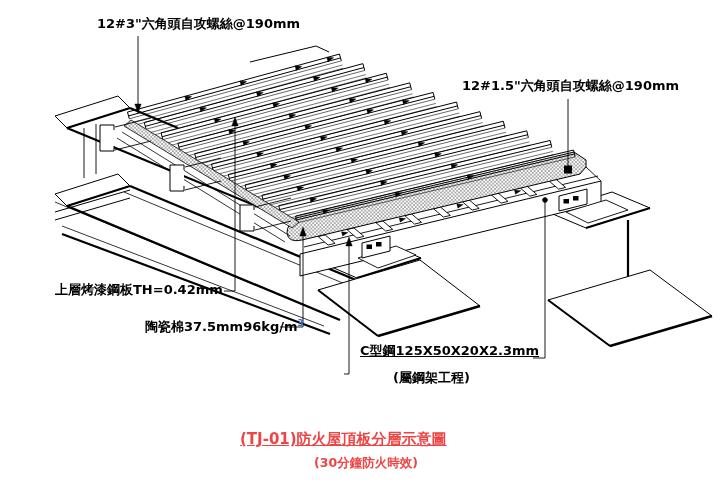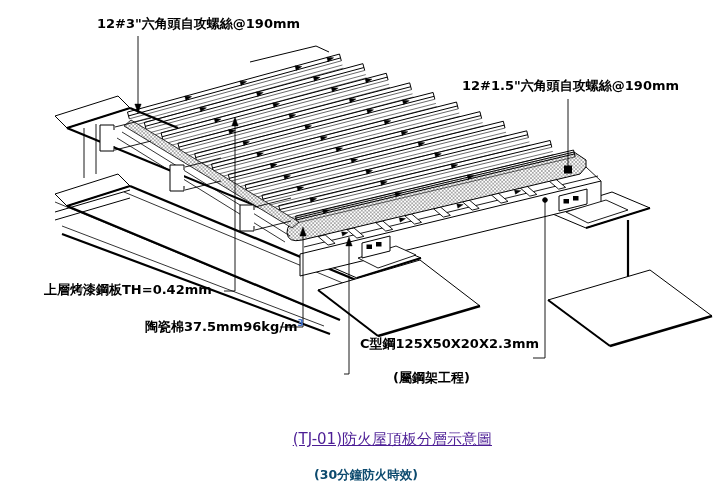--- a/index.html
+++ b/index.html
@@ -1,24 +1,24 @@
 <!DOCTYPE html>
 <html><head>
 <meta charset="utf-8">
 <style>
   html,body{margin:0;padding:0;background:#fff;}
   .page{position:relative;width:720px;height:495px;background:#ffffff;overflow:hidden;
         font-family:"DejaVu Sans","Liberation Sans",sans-serif;}
   svg{position:absolute;left:0;top:0;}
   .lbl{position:absolute;font-size:13px;font-weight:600;color:#000;white-space:nowrap;line-height:1.1;}
   .lbl sup{font-size:9px;font-weight:700;color:#3a6bc9;}
-  .title{position:absolute;left:240px;top:430px;width:252px;text-align:right;
-         font-size:15px;font-weight:400;color:#4c1d95;text-decoration:underline;white-space:nowrap;}
+  .title{position:absolute;left:240px;top:430px;width:252px;text-align:left;
+         font-size:15px;font-weight:700;color:#ef4444;text-decoration:underline;white-space:nowrap;}
   .subtitle{position:absolute;left:240px;top:455px;width:252px;text-align:center;
-         font-size:12.5px;font-weight:700;color:#0c4a6e;white-space:nowrap;margin-top:12px;}
+         font-size:12.5px;font-weight:700;color:#ef4444;white-space:nowrap;}
 </style>
 </head>
 <body>
 
 <div class="page">
 
   <svg id="cad" width="720" height="495" viewBox="0 0 720 495">
     <defs>
       <pattern id="hx" width="3.6" height="3.6" patternUnits="userSpaceOnUse">
         <rect width="3.6" height="3.6" fill="#ffffff"></rect>
@@ -218,20 +218,20 @@
         <line x1="349" y1="374" x2="349" y2="239" stroke="#000" stroke-width="0.9"></line>
         <polygon points="349,237 345.8,246 352.2,246" fill="#000" stroke="#000" stroke-width="0.4"></polygon>
         <line x1="533" y1="358" x2="545" y2="358" stroke="#000" stroke-width="0.9"></line>
         <line x1="545" y1="358" x2="545" y2="202" stroke="#000" stroke-width="0.9"></line>
         <circle cx="545" cy="200" r="2.3" fill="#000"></circle>
       </g>
   </svg>
 
   <div class="lbl" style="left:97px;top:17px;">12#3"六角頭自攻螺絲@190mm</div>
   <div class="lbl" style="left:462px;top:79px;">12#1.5"六角頭自攻螺絲@190mm</div>
-  <div class="lbl" style="left:44px;top:283px;">上層烤漆鋼板TH=0.42mm</div>
+  <div class="lbl" style="left:55px;top:283px;">上層烤漆鋼板TH=0.42mm</div>
   <div class="lbl" style="left:145px;top:319px;"><span>陶瓷棉37.5mm96kg/m</span><sup>3</sup></div>
-  <div class="lbl" style="left:360px;top:337px;">C型鋼125X50X20X2.3mm</div>
+  <div class="lbl" style="left:360px;top:344px;text-decoration:underline;">C型鋼125X50X20X2.3mm</div>
   <div class="lbl" style="left:393px;top:371px;text-align:right;">(屬鋼架工程)</div>
 
   <div class="title">(TJ-01)防火屋頂板分層示意圖</div>
   <div class="subtitle">(30分鐘防火時效)</div>
 </div>
 
 </body></html>

